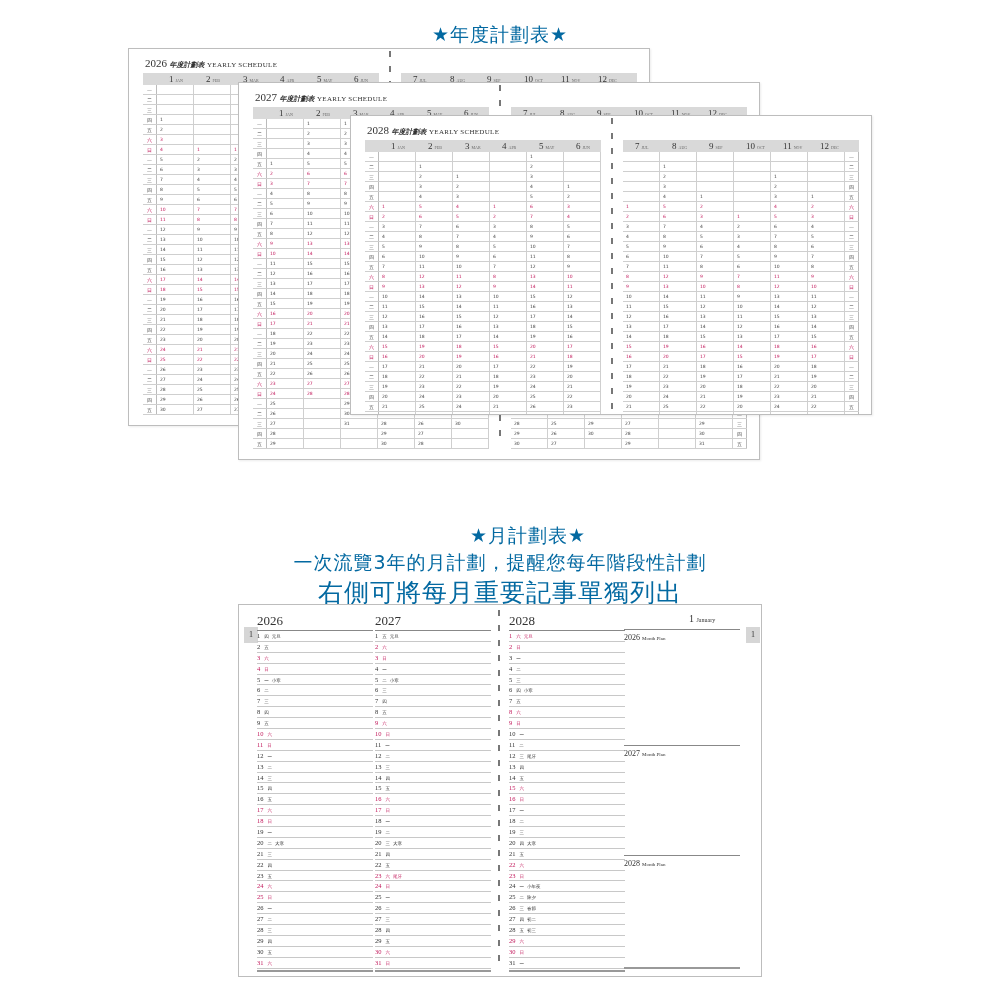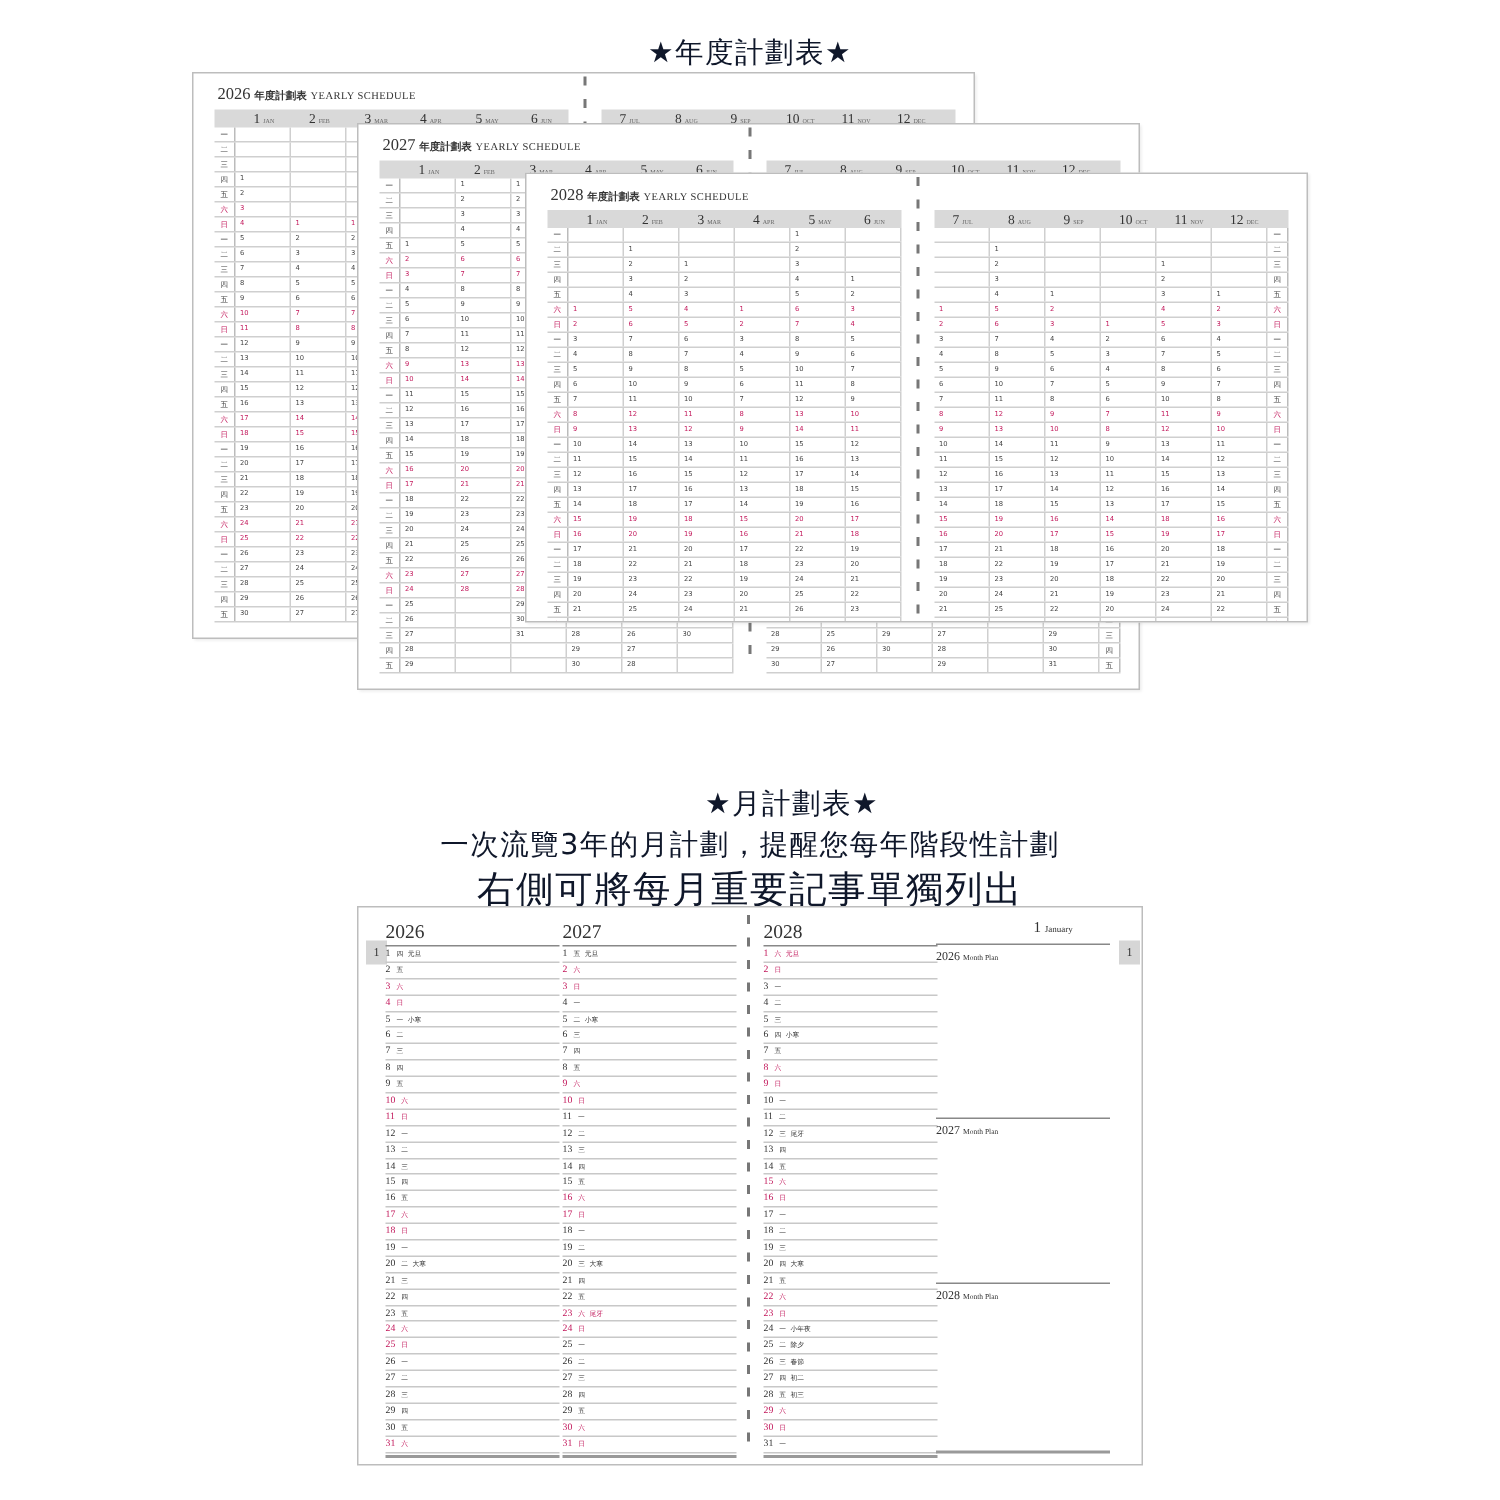--- a/index.html
+++ b/index.html
@@ -1,28 +1,28 @@
 <!DOCTYPE html>
 <html><head>
 <meta charset="utf-8">
 <style>
   * { box-sizing: border-box; margin: 0; padding: 0; }
   html, body { width: 1000px; height: 1000px; background: #ffffff; overflow: hidden; }
   body { position: relative; font-family: "DejaVu Sans", sans-serif; color: #333; }
-  .title { position: absolute; left: 0; width: 1000px; text-align: center; color: #0f172a; font-family: "DejaVu Sans", sans-serif; }
+  .title { position: absolute; left: 0; width: 1000px; text-align: center; color: #0369a1; font-family: "DejaVu Sans", sans-serif; }
   .t1 { top: 22px; font-size: 19px; letter-spacing: 1px; }
   .t2 { top: 523px; font-size: 19px; letter-spacing: 1px; margin-left: 28px; }
   .t3 { top: 550px; font-size: 19px; letter-spacing: 1px; }
   .t4 { top: 576px; font-size: 25px; letter-spacing: 1px; }
 
   
   .sheet { position: absolute; background: #fff; border: 1.5px solid #bdbdbd; box-shadow: 1px 1px 2px rgba(0,0,0,0.08); overflow: hidden; }
   .sheet .stitle { position: absolute; top: 8px; left: 16px; font-family: "Liberation Serif", serif; font-size: 10px; color: #333; white-space: nowrap; }
   .sheet .stitle b { font-weight: normal; font-size: 11px; }
-  .sheet .stitle .zh { font-family: "DejaVu Sans", sans-serif; font-size: 7px; font-weight: bold; }
+  .sheet .stitle .zh { font-family: "DejaVu Sans", sans-serif; font-size: 7px; font-weight: bold; font-style: italic; }
   .sheet .stitle .en { font-size: 7px; letter-spacing: 0.3px; }
   .half { position: absolute; }
   .mhead { display: flex; background: #d9d9d9; height: 12px; align-items: center; }
   .mhead div { flex: 1; font-family: "Liberation Serif", serif; font-size: 9px; color: #333; padding-left: 12px; white-space: nowrap; }
   .mhead div small { font-size: 4px; color: #666; margin-left: 2px; }
   .mhead .corner { flex: 0 0 14px; padding: 0; }
   .grid { position: relative; }
   .grid .row { display: flex; height: 10px; border-bottom: 0.5px solid #cfcfcf; }
   .grid .row.red .d, .grid .row.red .w { color: #c2185b; }
   .grid .w { flex: 0 0 14px; font-size: 5px; text-align: center; line-height: 10px; color: #444; border-right: 0.5px solid #bbb; }

